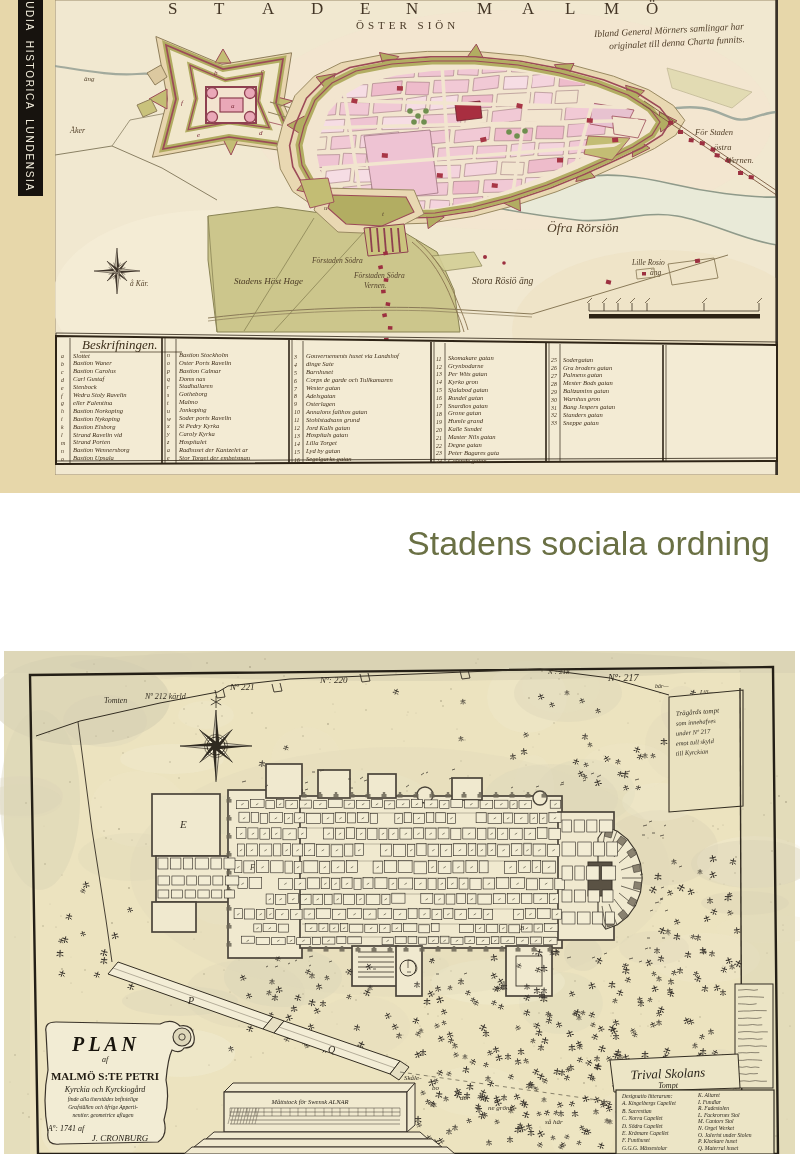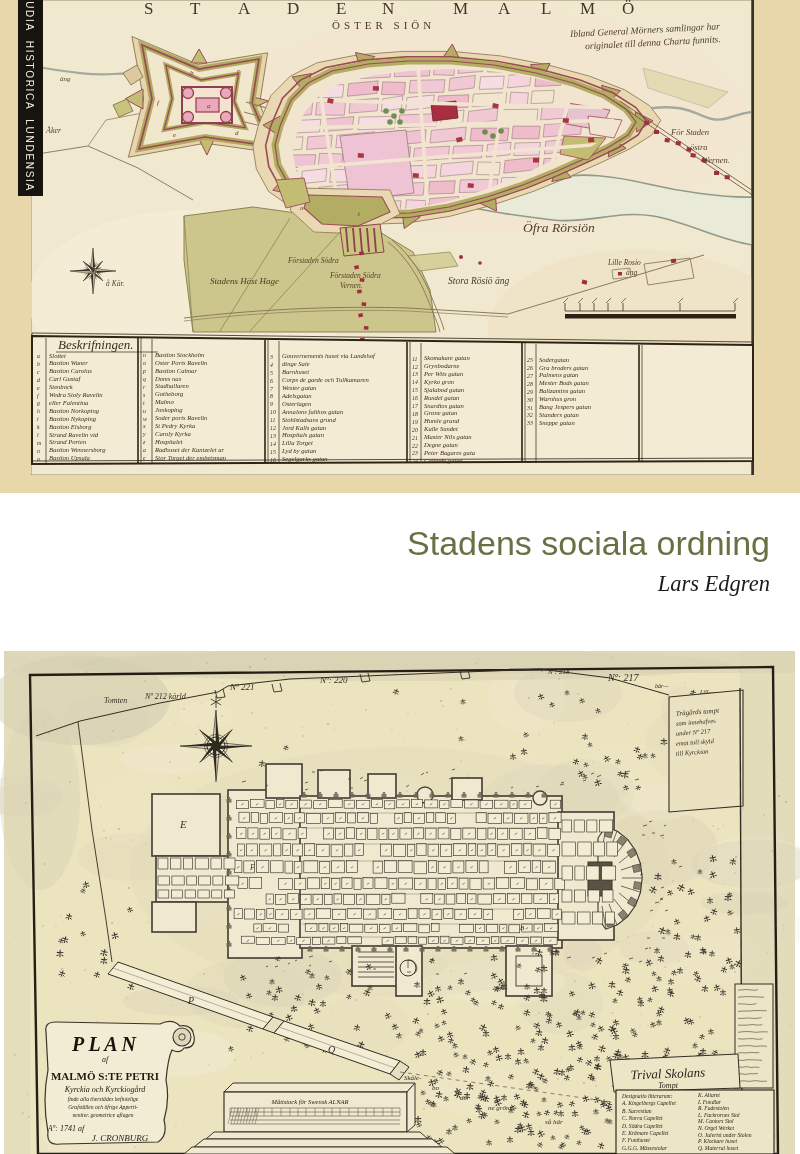--- a/index.html
+++ b/index.html
@@ -6,21 +6,21 @@
 *{box-sizing:border-box;}
 .abs{position:absolute;}
 </style>
 </head>
 <body>
 
 <div class="abs" style="left:0;top:0;width:800px;height:1154px;background:#ffffff;">
 
 <div class="abs" style="left:0;top:0;width:800px;height:493px;background:#e7d7aa;"></div>
 
-<div class="abs" style="left:31px;top:0;width:630px;height:475px;">
+<div class="abs" style="left:55px;top:0;width:630px;height:475px;">
 
 <svg width="723" height="475" viewBox="43 0 723 475" xmlns="http://www.w3.org/2000/svg">
 
 <rect x="43" y="0" width="723" height="475" fill="#f1e8d0" stroke="#9c8a68" stroke-width="1"></rect>
 <rect x="763.5" y="0" width="2.5" height="475" fill="#4a3c2a"></rect>
 <ellipse cx="500" cy="120" rx="260" ry="110" fill="#f5e4cf" opacity="0.5"></ellipse>
 <ellipse cx="200" cy="300" rx="160" ry="90" fill="#f6efd8" opacity="0.6"></ellipse>
 <ellipse cx="650" cy="330" rx="150" ry="80" fill="#eedfc0" opacity="0.5"></ellipse>
 
 <text y="14" fill="#443626" style="font-family:Liberation Serif;font-size:17px;"><tspan x="156">S</tspan><tspan x="202">T</tspan><tspan x="250">A</tspan><tspan x="299">D</tspan><tspan x="348">E</tspan><tspan x="394">N</tspan><tspan x="465">M</tspan><tspan x="510">A</tspan><tspan x="553">L</tspan><tspan x="592">M</tspan><tspan x="634">Ö</tspan></text>
@@ -516,21 +516,20 @@
 
 <div class="abs" style="left:18px;top:0;width:25px;height:196px;background:#17130e;overflow:hidden;">
 <div style="position:absolute;left:6px;top:-15px;height:320px;writing-mode:vertical-rl;font-family:'Liberation Sans',sans-serif;font-size:10px;letter-spacing:1.7px;color:#f3eedd;white-space:nowrap;">STUDIA&nbsp;&nbsp;HISTORICA&nbsp;&nbsp;LUNDENSIA</div>
 </div>
 
 <div class="abs" style="left:0;top:526px;width:770px;text-align:right;font-family:'Liberation Sans',sans-serif;">
 
 <div style="font-size:34px;color:#6a7044;line-height:1;">Stadens sociala ordning</div>
 
 
-<div style="margin-top:11px;font-family:'Liberation Serif',serif;font-style:italic;font-size:22.5px;color:#1c1c1c;">Lars Edgren</div>
 </div>
 
 <div class="abs" style="left:0;top:651px;width:800px;height:503px;">
 
 <svg width="800" height="503" viewBox="0 651 800 503" xmlns="http://www.w3.org/2000/svg">
 <defs>
           <g id="grv" stroke="#35302a" stroke-width="0.95" fill="none" stroke-linecap="round">
             <path d="M0,2.6 L0,-0.8 M-2.6,-1.4 L-0.4,-1.2 M0,-3.4 L0,-1.6 M2.6,-1.4 L0.4,-1.2 M-1.6,1 L-2.8,1.6 M1.6,1 L2.8,1.6"></path>
           </g>
           <g id="btr" fill="#6b6555">

